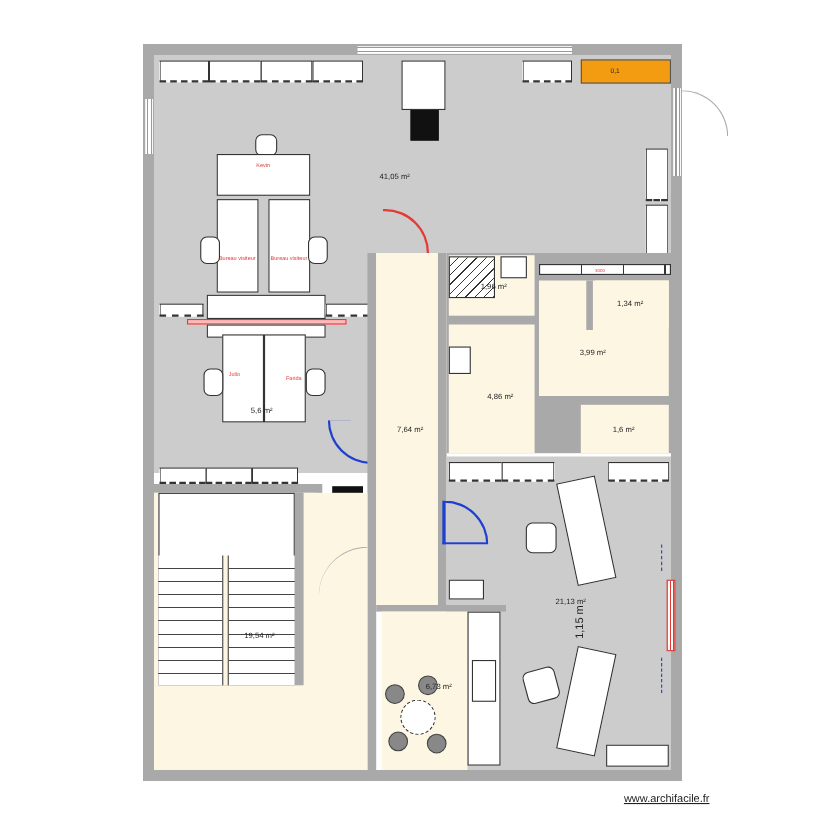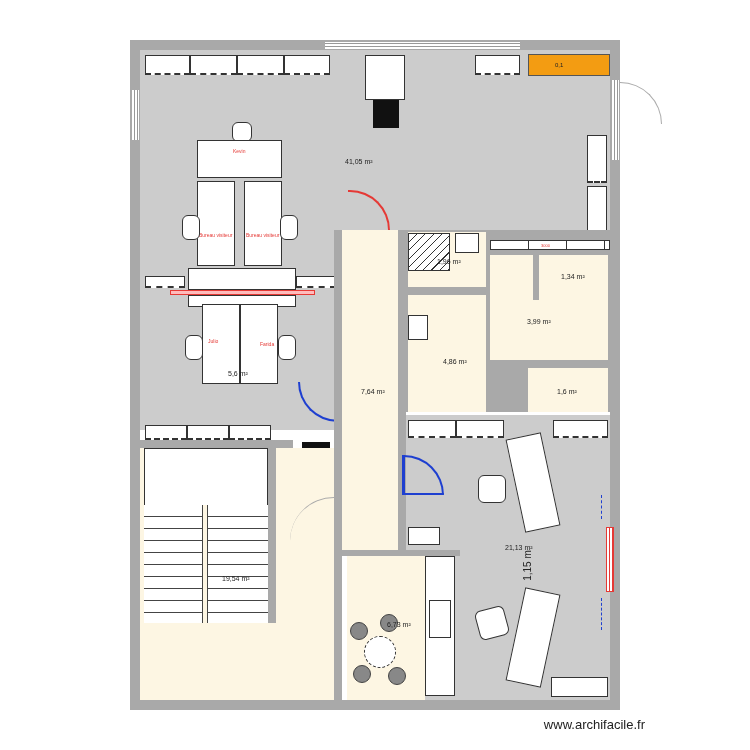--- a/index.html
+++ b/index.html
@@ -8,21 +8,21 @@
   .wall{position:absolute;background:#a9a9a9;}
   .floor-grey{position:absolute;background:#cccccc;}
   .floor-cream{position:absolute;background:#fdf6e3;}
   .label{position:absolute;font-size:7px;color:#222;white-space:nowrap;}
   .name{position:absolute;font-size:5px;color:#e53935;white-space:nowrap;}
   .cab{position:absolute;background:#fff;border:1px solid #333;border-bottom:2px dashed #333;box-sizing:border-box;}
   .desk{position:absolute;background:#fff;border:1px solid #333;box-sizing:border-box;}
   .chair{position:absolute;background:#fff;border:1px solid #333;border-radius:6px;box-sizing:border-box;}
   .window{position:absolute;background:repeating-linear-gradient(0deg,#fff 0 2px,#999 2px 3px);}
   .windowv{position:absolute;background:repeating-linear-gradient(90deg,#fff 0 2px,#999 2px 3px);}
-  .footer{position:absolute;right:105px;bottom:18px;font-size:13px;color:#222;}
+  .footer{position:absolute;right:105px;bottom:18px;font-size:10px;color:#222;text-decoration:underline;}
 </style>
 </head>
 <body>
 
 <div class="wall" style="left:130px;top:40px;width:490px;height:10px;"></div>
 <div class="wall" style="left:130px;top:40px;width:10px;height:670px;"></div>
 <div class="wall" style="left:610px;top:40px;width:10px;height:670px;"></div>
 <div class="wall" style="left:130px;top:700px;width:490px;height:10px;"></div>
 
 <div class="window" style="left:325px;top:42px;width:195px;height:7px;"></div>

